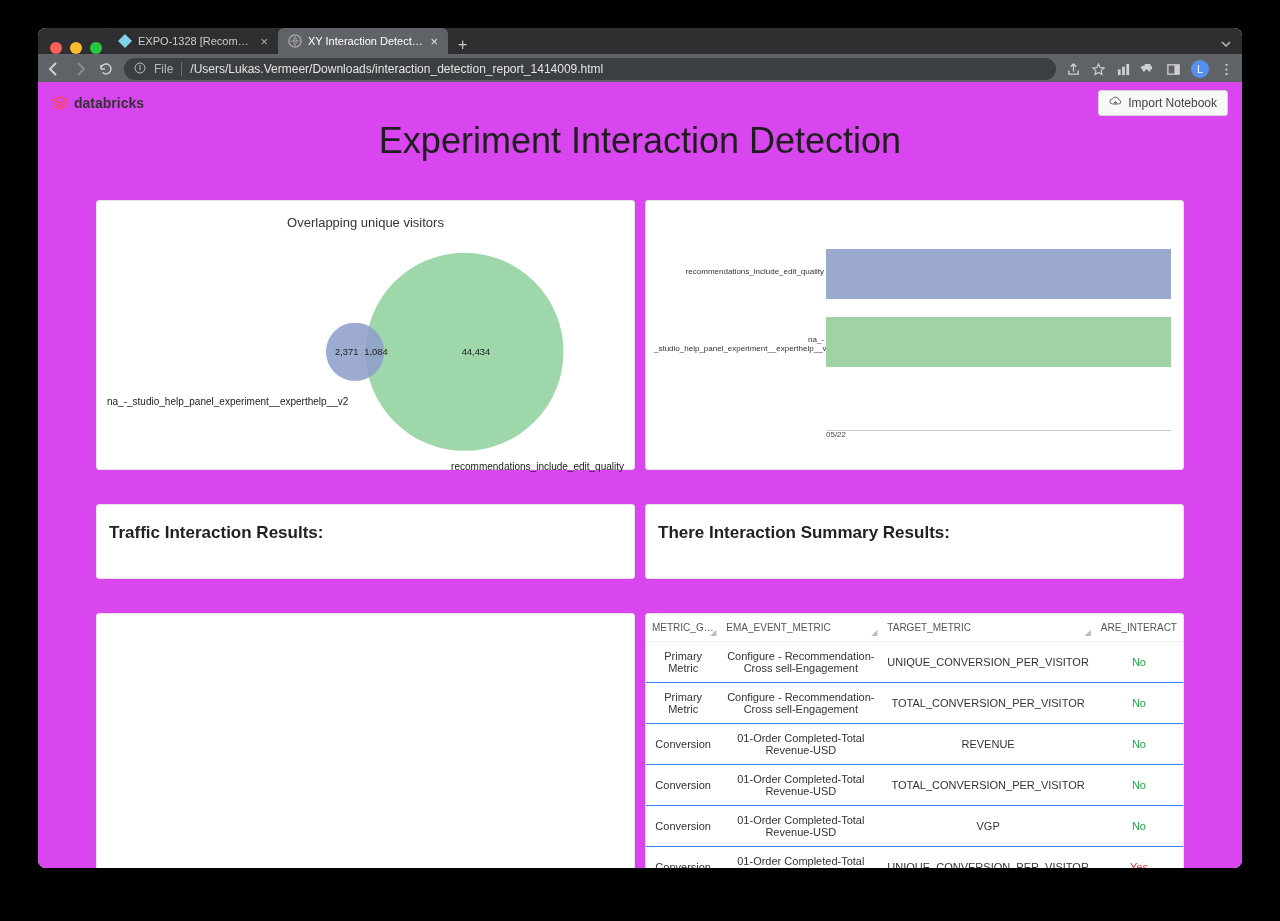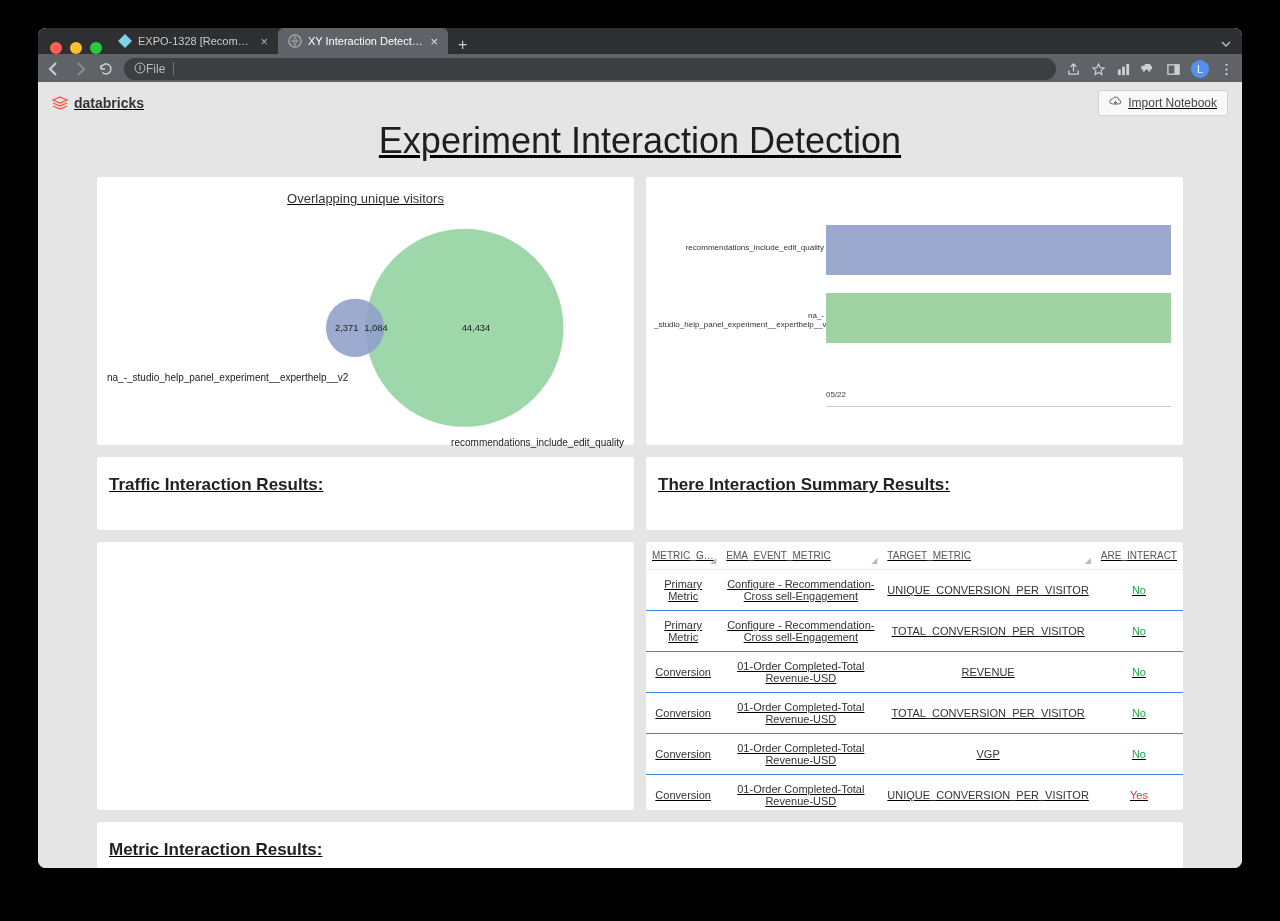--- a/index.html
+++ b/index.html
@@ -61,35 +61,35 @@
 .addrbar {
   flex: 1;
   height: 22px;
   background: #3c3f42;
   border-radius: 13px;
   display: flex;
   align-items: center;
   padding: 0 10px;
   color: #e4e4e4;
   font-size: 12px;
+  gap: 8px;
 }
 .addr-prefix { color: #b9b9b9; border-right: 1px solid #6e6e6e; padding-right: 8px; }
 .toolbar-right { display:flex; align-items:center; gap:10px; }
 .icon-btn { color:#cfcfcf; display:inline-flex; }
 .avatar-badge {
   width: 18px; height: 18px; border-radius: 50%; background:#5490f0; color:#fff;
   font-size:11px; display:flex; align-items:center; justify-content:center;
 }
 .tabstrip-dropdown { color:#bbb; margin-left:auto; margin-right:10px; cursor:pointer; }
 .content {
   position: absolute;
   top: 54px; left:0; right:0; bottom:0;
-  background: #e5e5e5;
+  background: #d946ef;
   overflow: auto;
-  text-decoration: underline;
 }
 .header-row {
   display:flex; align-items:center; justify-content:space-between;
   padding: 8px 14px 0 14px;
 }
 .brand { display:flex; align-items:center; gap:6px; }
 .brand-logo {
   width:16px; height:16px;
 }
 .brand-text { font-weight:600; font-size:14px; color:#333; }
@@ -98,21 +98,21 @@
   font-size:12px; padding:4px 10px; border-radius:3px;
   display:flex; align-items:center; gap:6px; cursor:pointer;
 }
 .page-title {
   text-align:center; font-size:36px; font-weight:500; color:#1e1e1e; margin: 4px 0 14px;
 }
 .grid {
   display:grid; grid-template-columns: 1fr 1fr; gap:10px; padding: 0 58px;
 }
 .panel {
-  border:1px solid #e4e4e4; border-radius:3px; background:#fff; padding:8px;
+  border:1px solid #e4e4e4; border-radius:3px; background:#fff; padding:8px;margin-top:24px;
 }
 .panel.chart { height: 270px; display:flex; flex-direction:column; }
 .venn-title { font-size:13px; text-align:center; color:#333; margin-top:6px; }
 .venn-wrap { flex:1; position:relative; }
 .venn-wrap svg { width:100%; height:100%; }
 .venn-caption-a {
   position:absolute; left:2px; top:166px; font-size:10px; color:#222;
 }
 .venn-caption-b {
   position:absolute; right:2px; bottom:2px; font-size:10px; color:#222;
@@ -120,21 +120,21 @@
 .bars-title { font-size:10px; text-align:center; color:#333; margin-top:30px; }
 .bars-wrap { flex:1; position:relative; }
 .bar-label {
   position:absolute; right: calc(100% - 170px); font-size:8px; color:#333; width:170px; text-align:right;
 }
 .bar-rect { position:absolute; left:172px; height:50px; right:4px; }
 .bar1 { top:40px; background:#9aa9cd; }
 .bar2 { top:108px; background:#9fd3a4; }
 .bar-label1 { top:58px; }
 .bar-label2 { top:126px; }
-.bars-axis { position:absolute; left:172px; bottom:38px; font-size:8px; color:#444; }
+.bars-axis { position:absolute; left:172px; bottom:22px; font-size:8px; color:#444; }
 .bars-axis-line { position:absolute; left:172px; right:4px; bottom:30px; border-top:1px solid #ccc; }
 .section-title { font-size:17px; font-weight:700; color:#222; padding: 10px 4px; }
 .section-panel { min-height: 75px; }
 .traffic-text { font-size:11px; color:#222; line-height:1.45; }
 .highlight { background: #fff176; padding: 0 2px; }
 .table { width:100%; border-collapse:collapse; font-size:11px; color:#333; }
 .table th {
   text-align:left; font-weight:500; font-size:10px; color:#555;
   padding:8px 6px; border-bottom:1px solid #eee; position:relative;
   white-space:nowrap;
@@ -208,20 +208,21 @@
     </span>
     <div class="addrbar">
       <span>
         <svg width="12" height="12" viewBox="0 0 12 12">
             <circle cx="6" cy="6" r="5" fill="none" stroke="#bbb"></circle>
             <circle cx="6" cy="4" r="0.8" fill="#bbb"></circle>
             <rect x="5.4" y="5.2" width="1.2" height="3" fill="#bbb"></rect>
           </svg>
       </span>
       <span class="addr-prefix">File</span>
+      <span>/Users/Lukas.Vermeer/Downloads/interaction_detection_report_1414009.html</span>
     </div>
     <div class="toolbar-right">
       <span class="icon-btn">
         <svg width="15" height="15" viewBox="0 0 16 16">
             <path d="M8 2v8M5 5l3-3 3 3M3 9v4h10V9" stroke="#cfcfcf" stroke-width="1.4" fill="none"></path>
           </svg>
       </span>
       <span class="icon-btn">
         <svg width="15" height="15" viewBox="0 0 16 16">
             <path d="M8 2l1.8 4 4.2.4-3.2 2.8.9 4.2L8 11.2 4.3 13.4l.9-4.2L2 6.4 6.2 6z" fill="none" stroke="#cfcfcf" stroke-width="1.2"></path>

